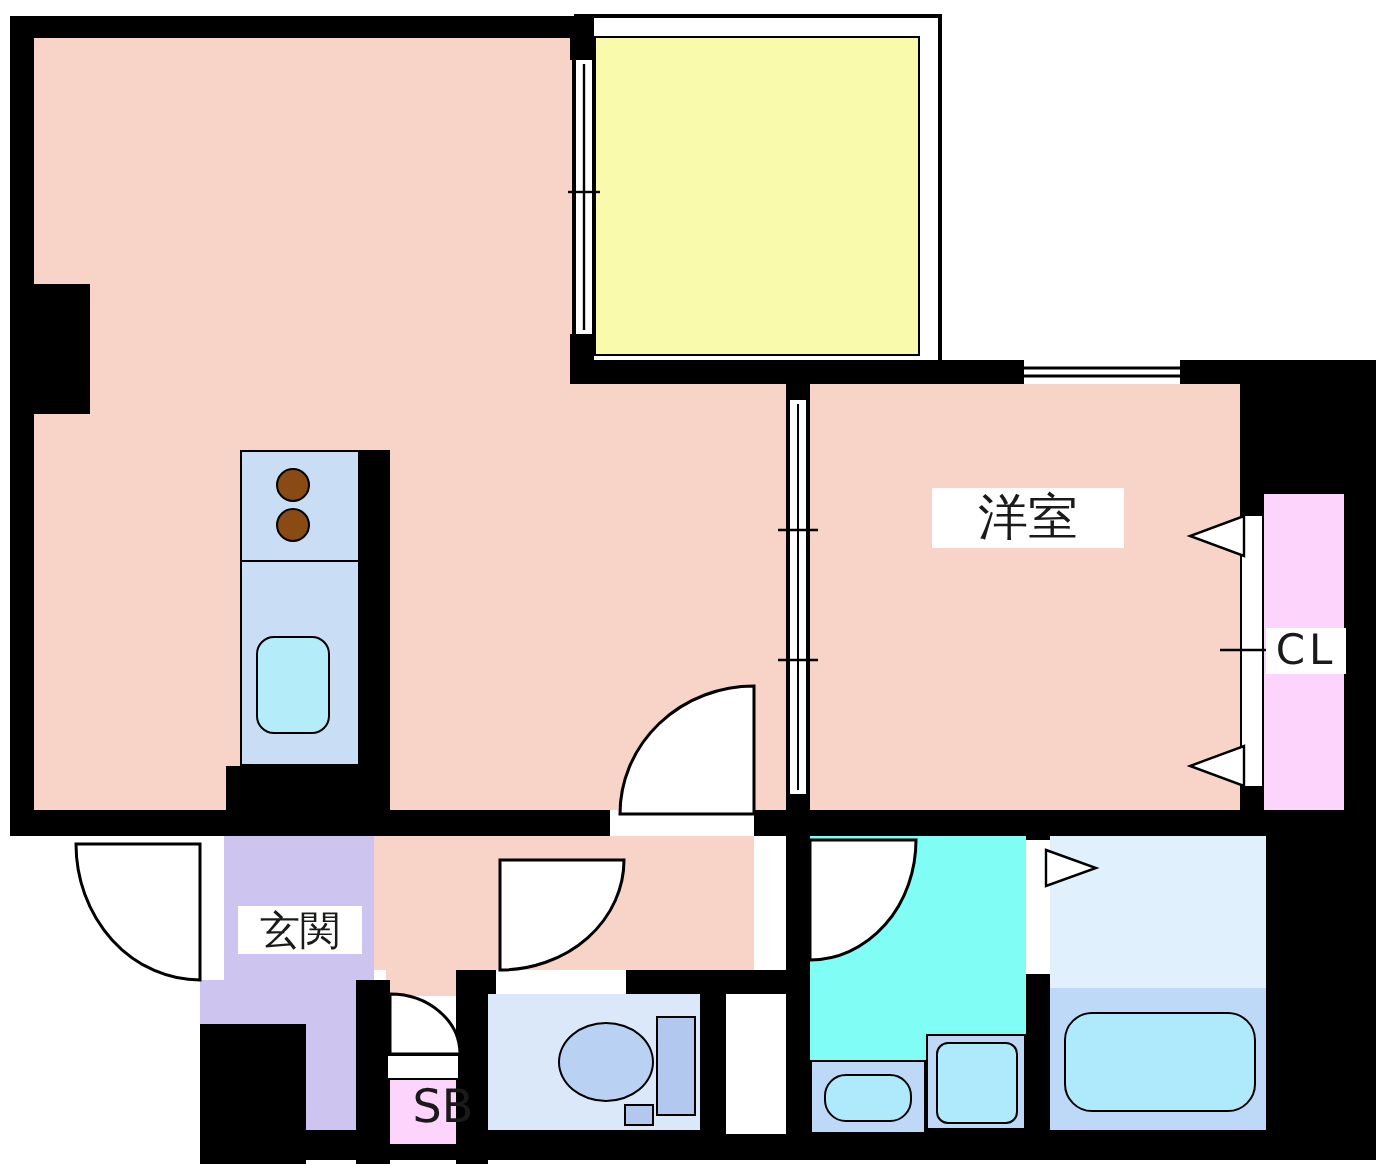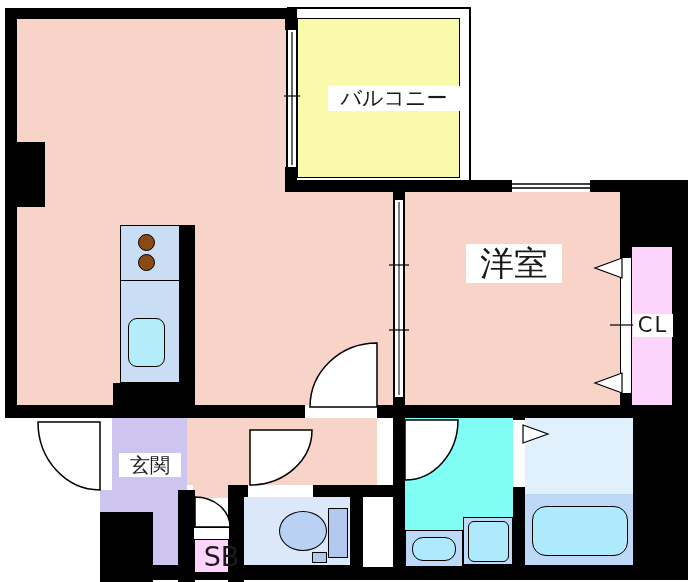--- a/index.html
+++ b/index.html
@@ -136,24 +136,23 @@
     <line x1="512" y1="184" x2="590" y2="184" stroke="#000" stroke-width="1.5"></line>
     <line x1="512" y1="188" x2="590" y2="188" stroke="#000" stroke-width="1.5"></line>
 
     <line x1="399" y1="202" x2="399" y2="395" stroke="#000" stroke-width="1"></line>
     <line x1="389" y1="265" x2="409" y2="265" stroke="#000" stroke-width="1.2"></line>
     <line x1="389" y1="330" x2="409" y2="330" stroke="#000" stroke-width="1.2"></line>
   </svg>
 
 
   <div class="label" style="left:466px;top:244px;width:96px;padding:2px 0;">
-    <div style="font-size:34px;">洋室</div>
+    <div style="font-size:25px;">洋室</div>
   </div>
 
-  <div class="label" style="left:328px;top:86px;width:132px;padding:2px 0;font-size:21px;">バルコニー</div>
 
   <div class="label" style="left:119px;top:453px;width:62px;padding:2px 0;font-size:20px;">玄関</div>
 
   <div class="label" style="left:633px;top:314px;width:40px;padding:1px 0;font-size:21px;letter-spacing:2px;">CL</div>
 
-  <div class="label" style="left:196px;top:543px;width:51px;padding:0;font-size:27px;background:transparent;">SB</div>
+  <div class="label" style="left:196px;top:543px;width:51px;padding:0;font-size:23px;background:transparent;">SB</div>
 
 </div>
 
 </body></html>

